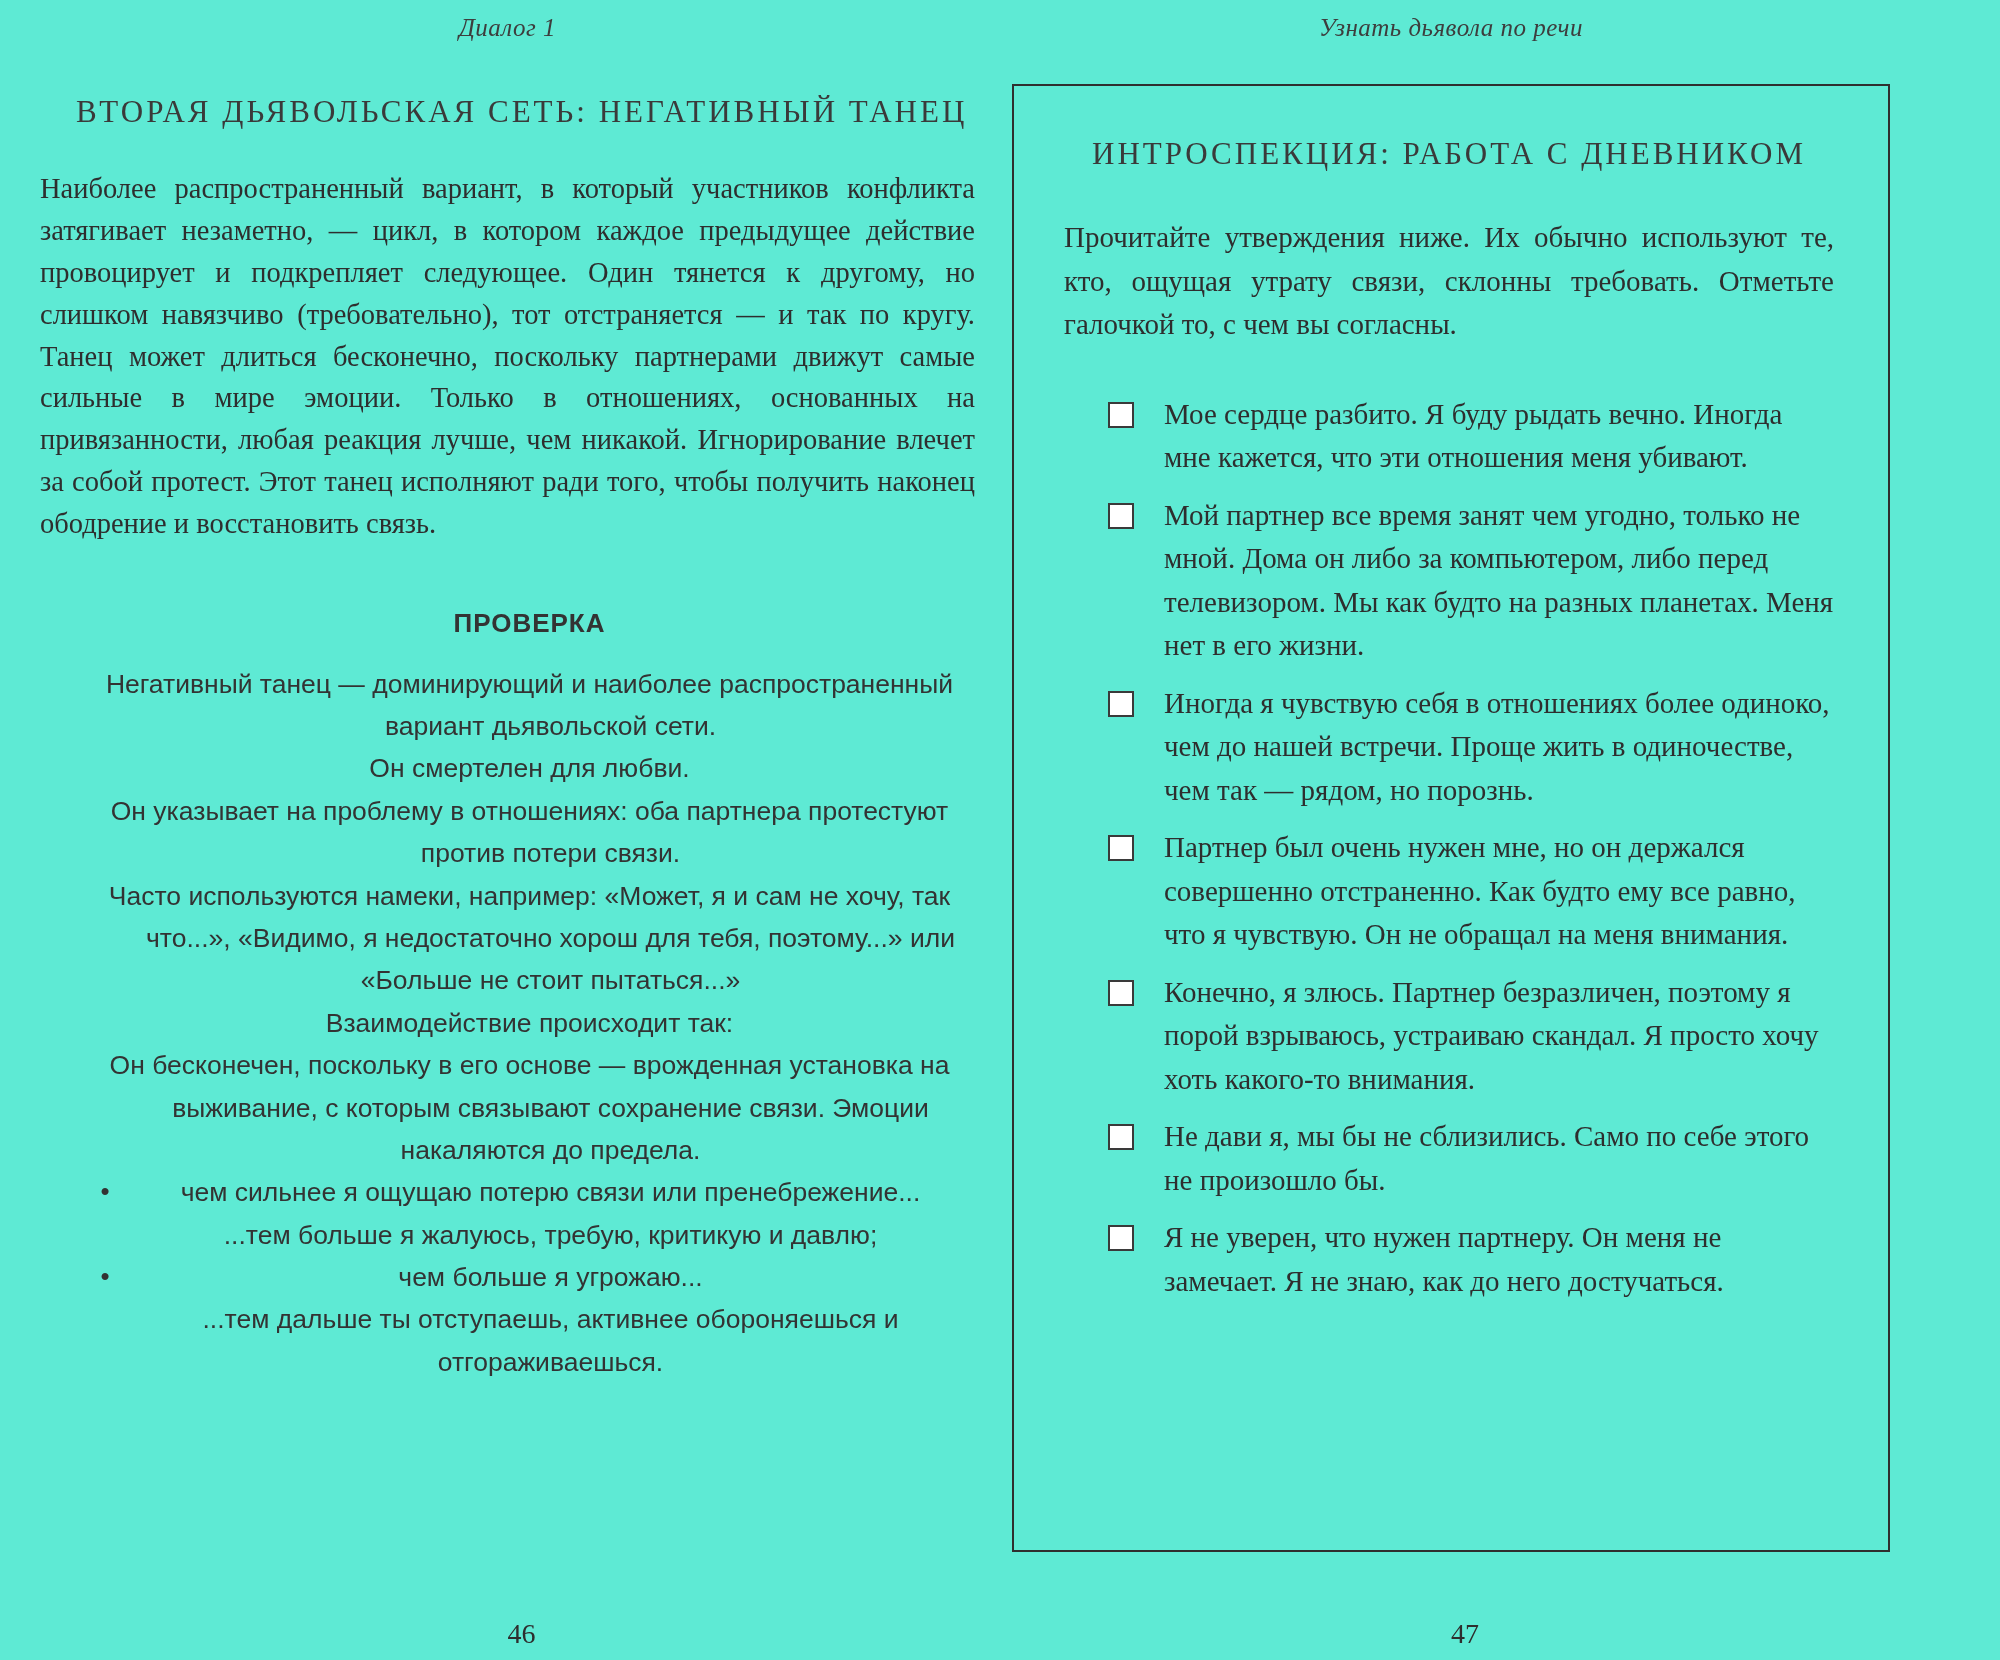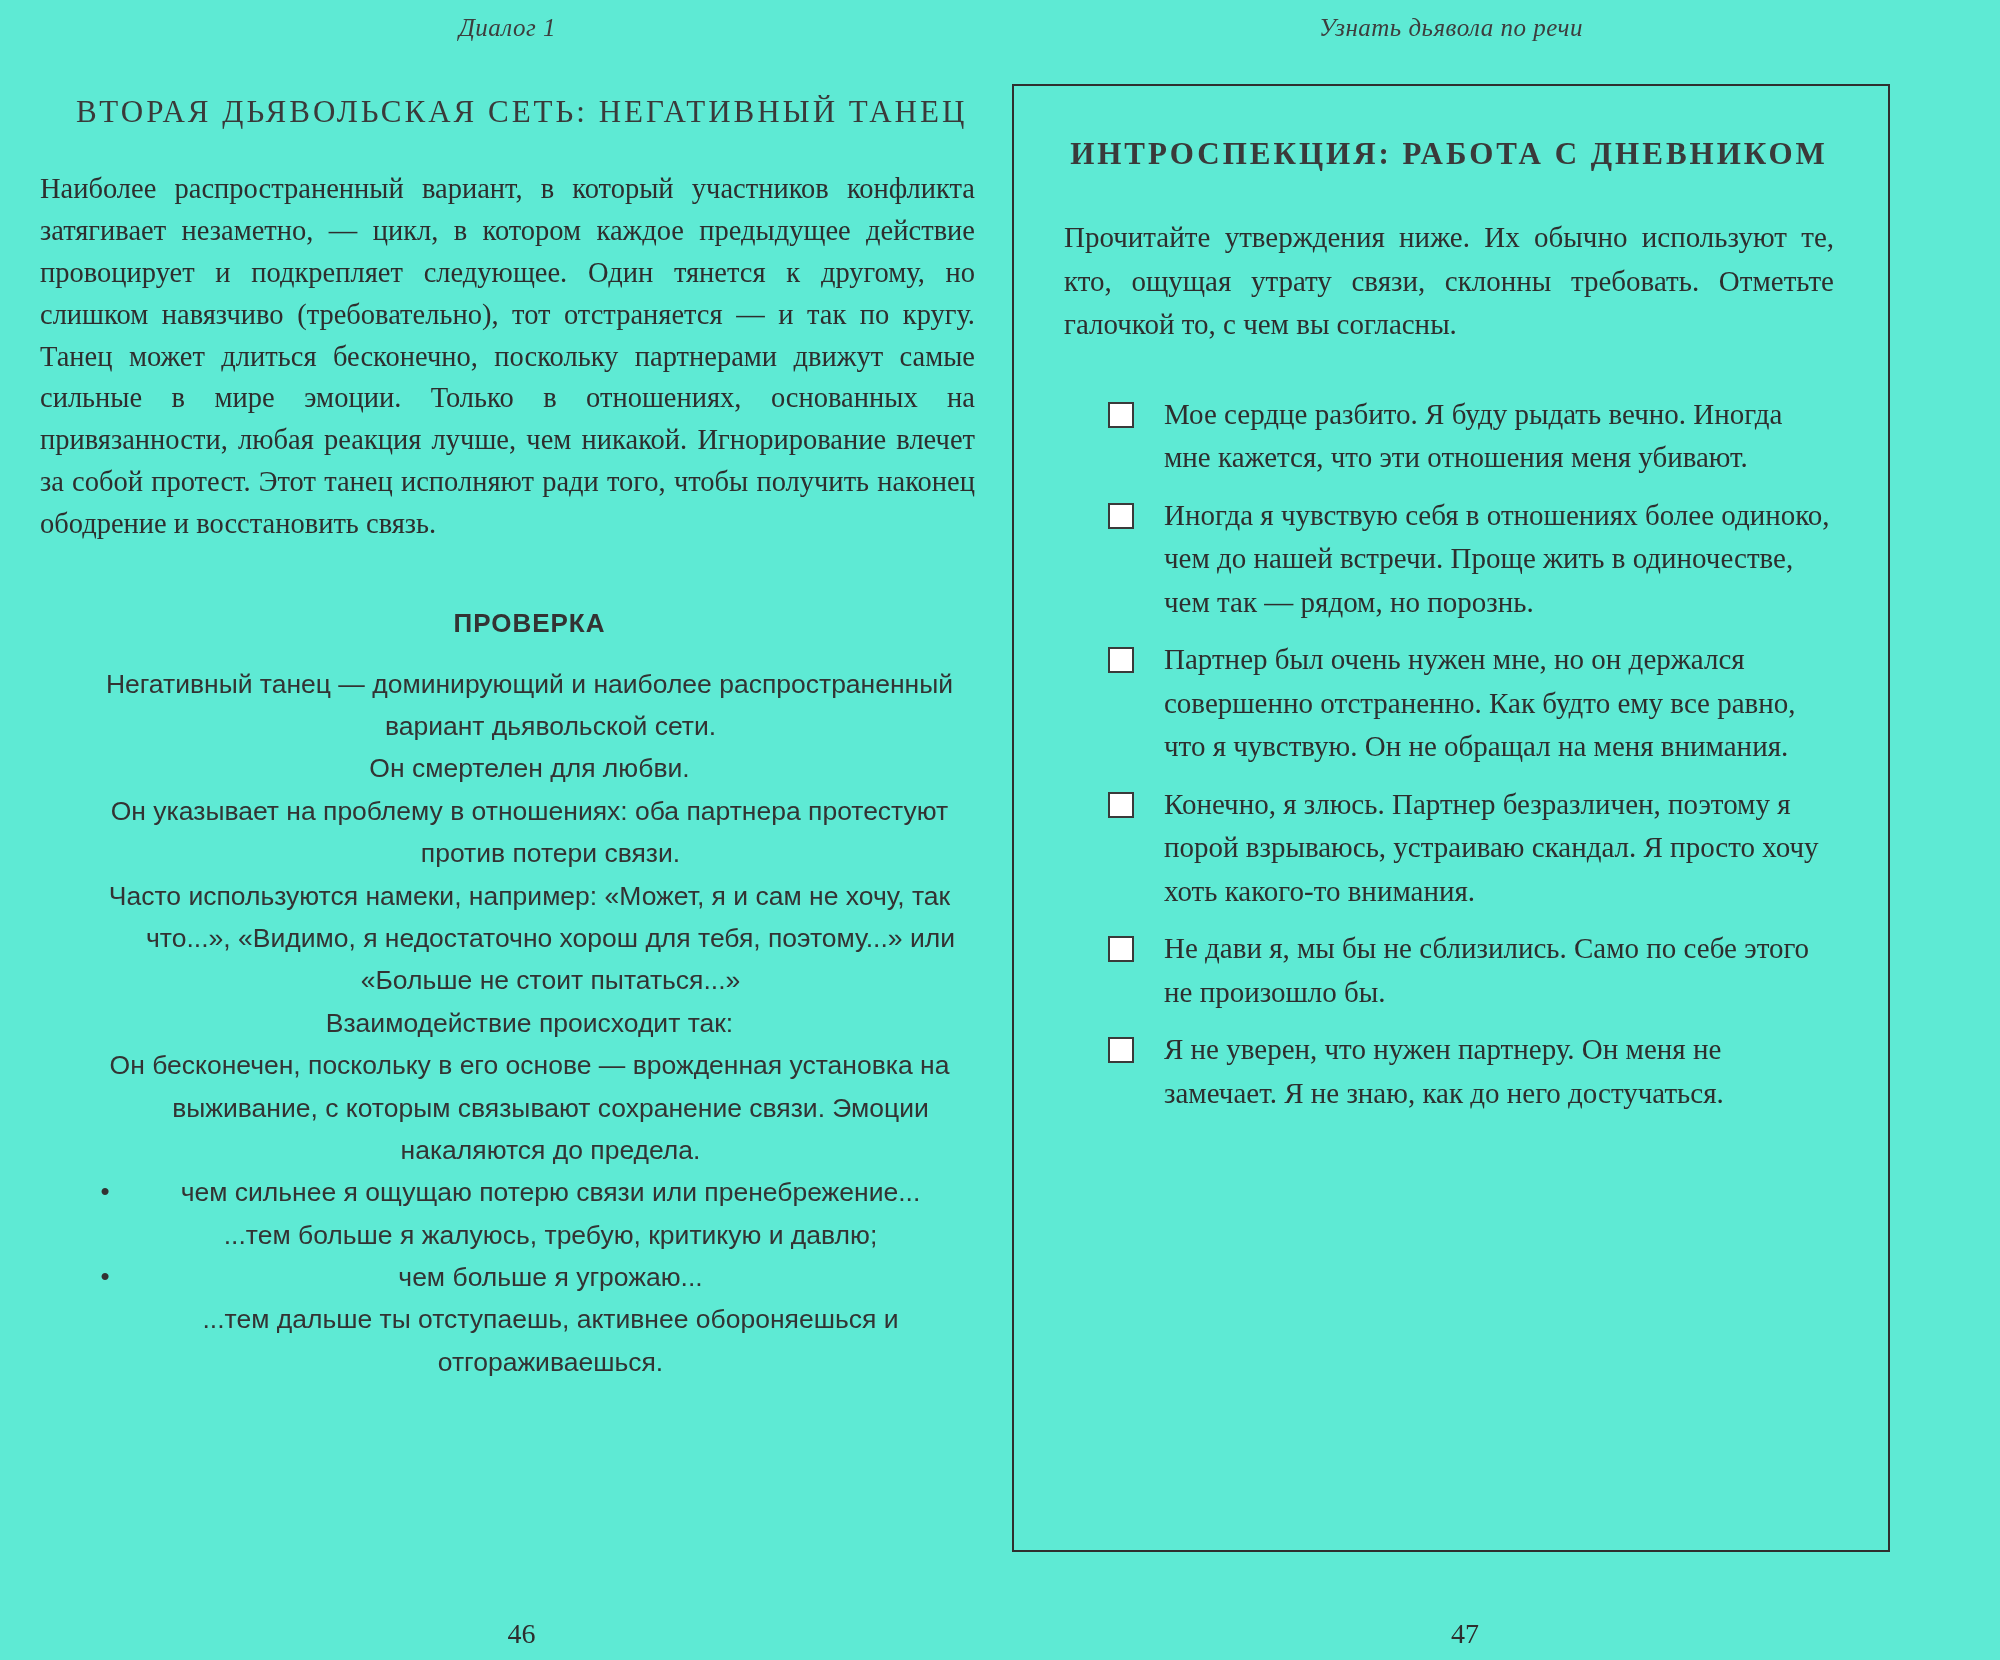--- a/index.html
+++ b/index.html
@@ -95,21 +95,21 @@
     color: #2e2e2e;
   }
 
   .intro-box {
     margin-top: 42px;
     border: 2px solid #2f2f2f;
     padding: 50px 54px 64px 50px;
     min-height: 1468px;
   }
   .box-title {
-    font-weight: 700;
+    font-weight: 400;
     font-size: 31px;
     letter-spacing: 3px;
     color: #3a3a3a;
     text-align: center;
     white-space: nowrap;
   }
   .box-intro {
     margin-top: 44px;
     font-size: 29px;
     line-height: 1.5;
@@ -182,20 +182,24 @@
       <h2 class="box-title">ИНТРОСПЕКЦИЯ: РАБОТА С ДНЕВНИКОМ</h2>
       <p class="box-intro">Прочитайте утверждения ниже. Их обычно используют те, кто, ощущая утрату связи, склонны требовать. Отметьте галочкой то, с чем вы согласны.</p>
 
       <div class="checklist">
         <div class="check-row">
           <span class="checkbox"></span>
           <div class="check-text">Мое сердце разбито. Я буду рыдать вечно. Иногда мне кажется, что эти отношения меня убивают.</div>
         </div>
         <div class="check-row">
           <span class="checkbox"></span>
+          <div class="check-text">Мой партнер все время занят чем угодно, только не мной. Дома он либо за компьютером, либо перед телевизором. Мы как будто на разных планетах. Меня нет в его жизни.</div>
+        </div>
+        <div class="check-row">
+          <span class="checkbox"></span>
           <div class="check-text">Иногда я чувствую себя в отношениях более одиноко, чем до нашей встречи. Проще жить в одиночестве, чем так — рядом, но порознь.</div>
         </div>
         <div class="check-row">
           <span class="checkbox"></span>
           <div class="check-text">Партнер был очень нужен мне, но он держался совершенно отстраненно. Как будто ему все равно, что я чувствую. Он не обращал на меня внимания.</div>
         </div>
         <div class="check-row">
           <span class="checkbox"></span>
           <div class="check-text">Конечно, я злюсь. Партнер безразличен, поэтому я порой взрываюсь, устраиваю скандал. Я просто хочу хоть какого-то внимания.</div>
         </div>

